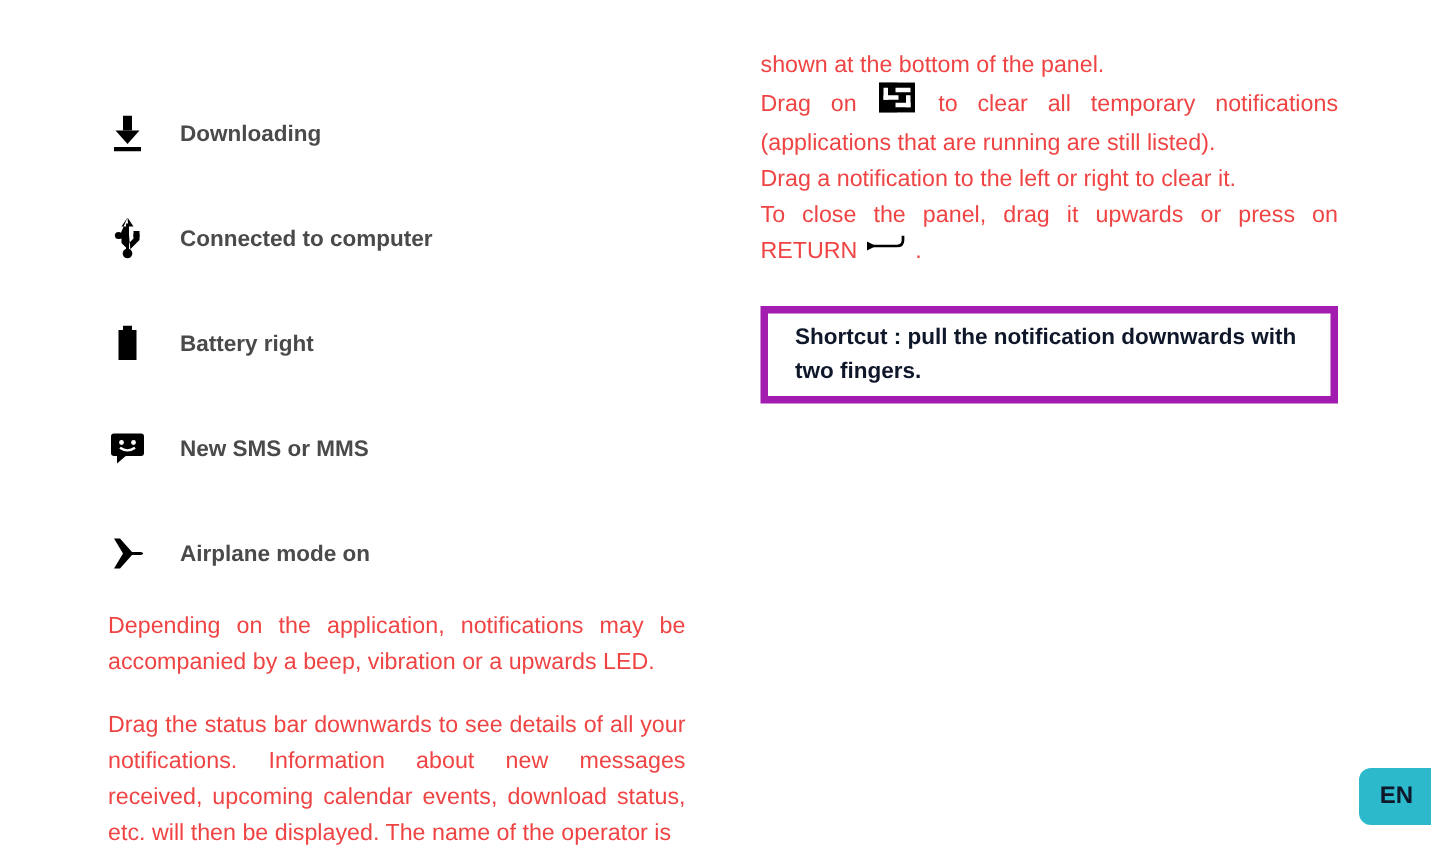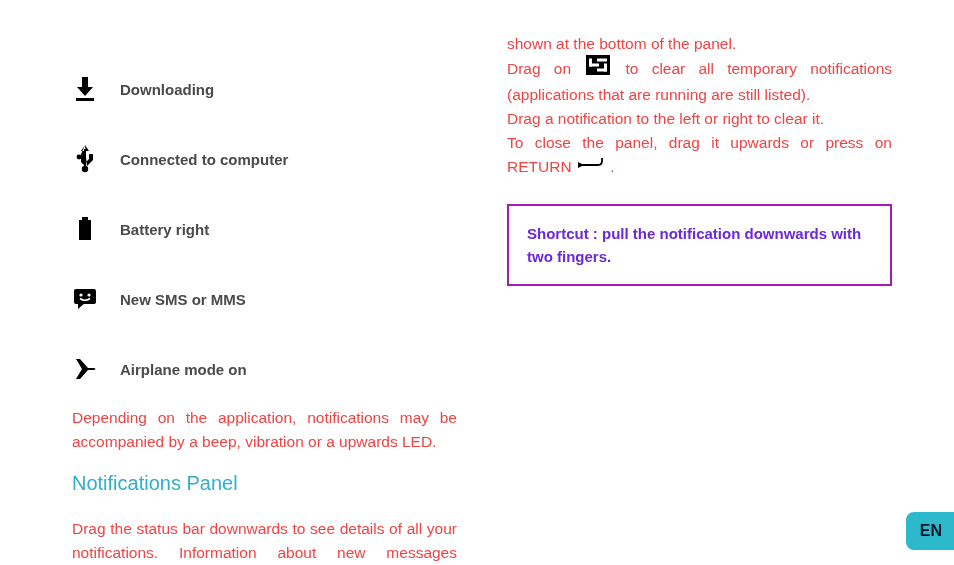--- a/index.html
+++ b/index.html
@@ -58,26 +58,26 @@
     position: relative;
     top: -1px;
   }
   .heading {
     color: #30b0c7;
     font-size: 20px;
     font-weight: 400;
     margin: 18px 0 22px 0;
   }
   .tip-box {
-    border: 2px solid #a21caf;
-    padding: 16px 18px;
+    border: 5px solid #a21caf;
+    padding: 4px 18px;
     font-size: 15px;
     font-weight: 600;
     line-height: 1.55;
-    color: #6d28d9;
+    color: #0f172a;
     margin-top: 24px;
   }
   .lang-tab {
     position: absolute;
     right: 0;
     bottom: 15px;
     background: #2cb9cc;
     color: #0f172a;
     font-weight: 700;
     font-size: 16px;
@@ -149,21 +149,20 @@
             <path d="M 2 12 L 10 12 L 4 2 L 8 2 L 16 11 L 22 11 Q 25 12 22 13 L 16 13 L 8 22 L 4 22 L 10 12 Z" fill="#000"></path>
           </svg>
         </span>
         <span>Airplane mode on</span>
       </li>
 
     </ul>
 
     <p class="body-text">Depending on the application, notifications may be accompanied by a beep, vibration or a upwards LED.</p>
 
-    <h2 class="heading">Notifications Panel</h2>
 
     <p class="body-text">Drag the status bar downwards to see details of all your notifications. Information about new messages received, upcoming calendar events, download status, etc. will then be displayed. The name of the operator is</p>
 
   </div>
 
   <div class="col">
 
     <p class="body-text" style="margin-bottom:0">
       <span>shown at the bottom of the panel.</span><br>
       <span>Drag on </span><span class="inline-icon"><svg width="24" height="20" viewBox="0 0 24 20">

